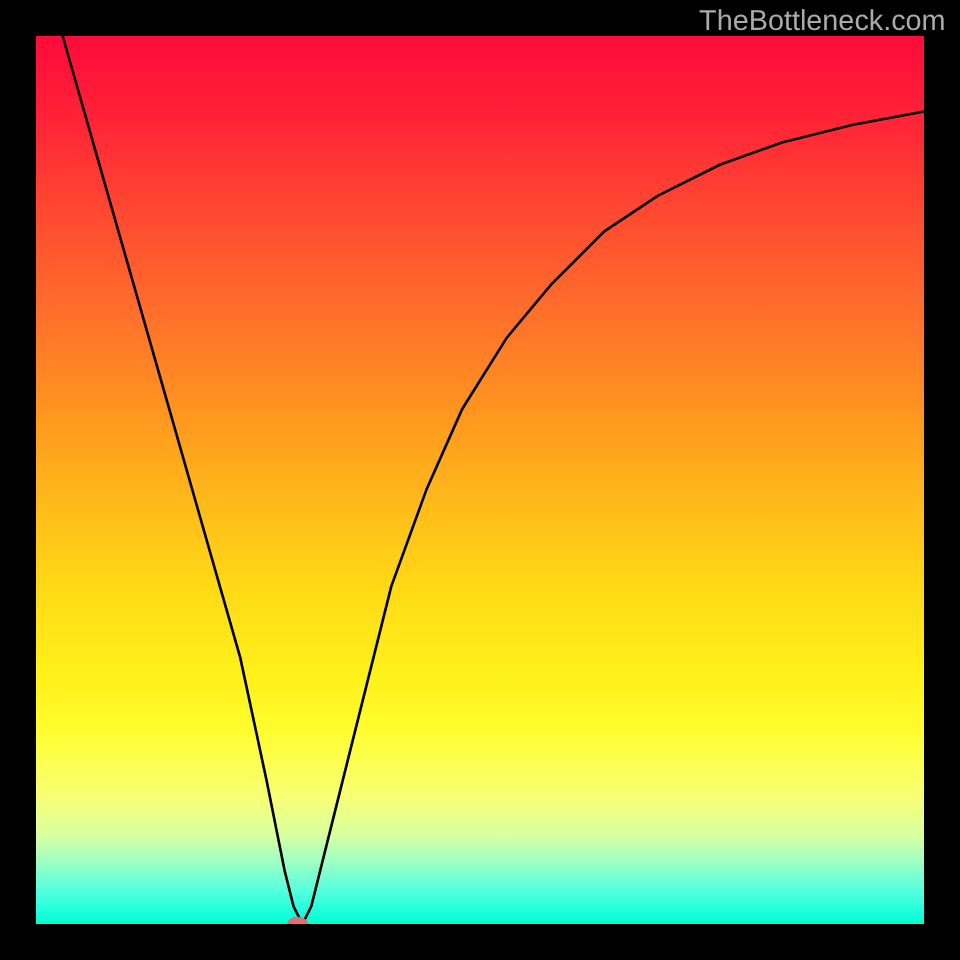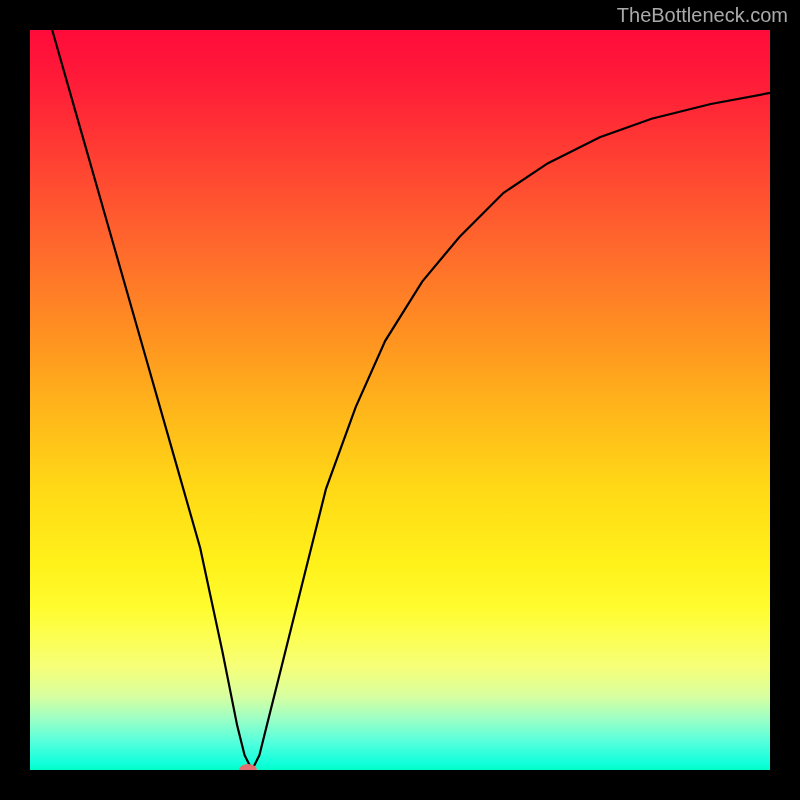--- a/index.html
+++ b/index.html
@@ -64,21 +64,21 @@
     height: 12px;
     background: #e27070;
     border-radius: 50%;
     transform: translate(-50%, -50%);
   }
   .watermark {
     position: absolute;
     top: 4px;
     right: 12px;
     color: #aaa;
-    font-size: 20px;
+    font-size: 24px;
     font-weight: 500;
     letter-spacing: 0px;
     z-index: 10;
   }
 </style>
 </head>
 <body>
 
 <div class="plot-area"></div>
 

